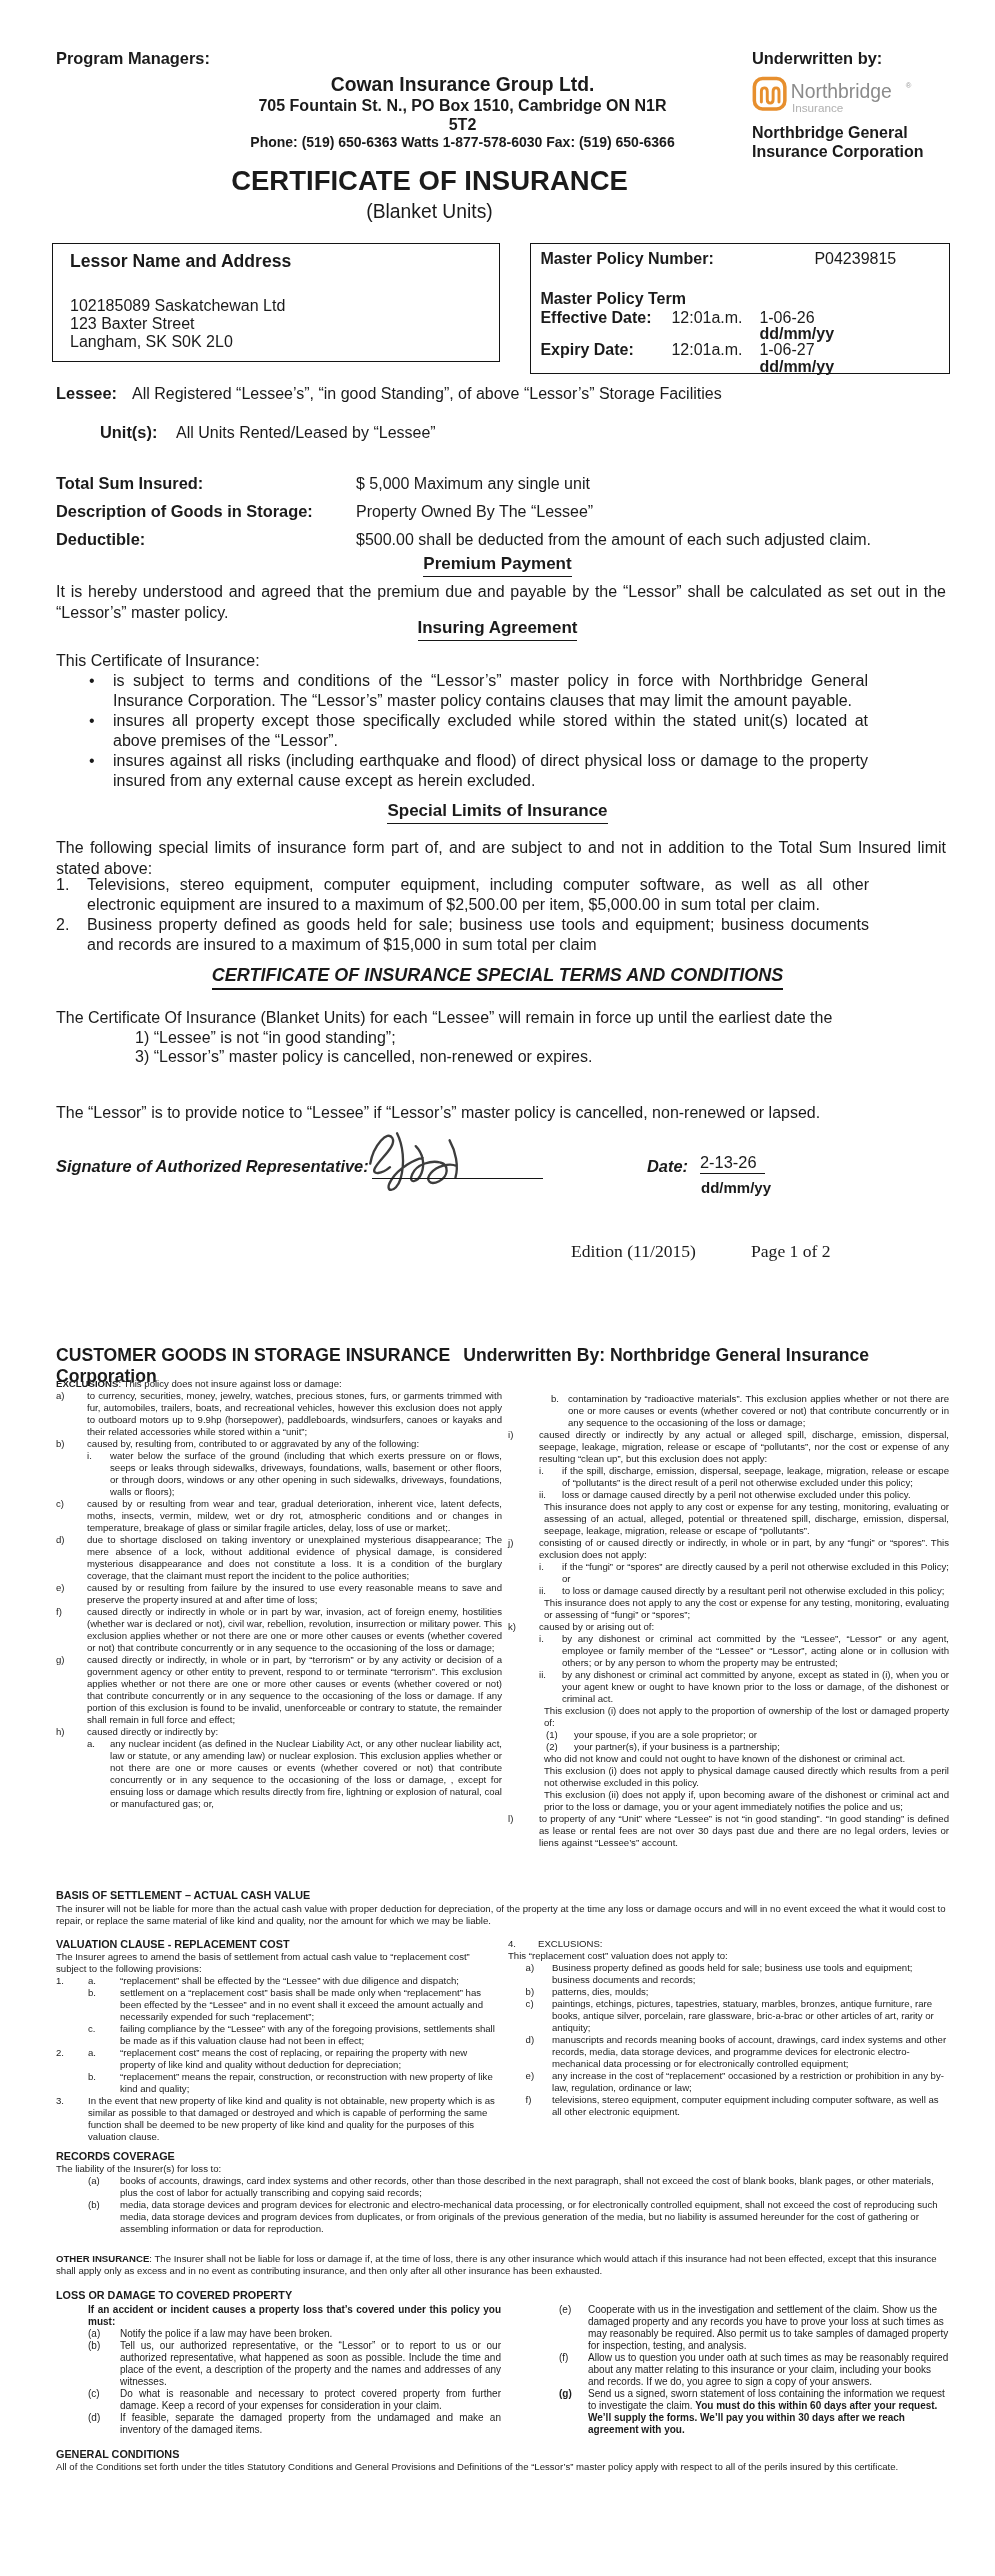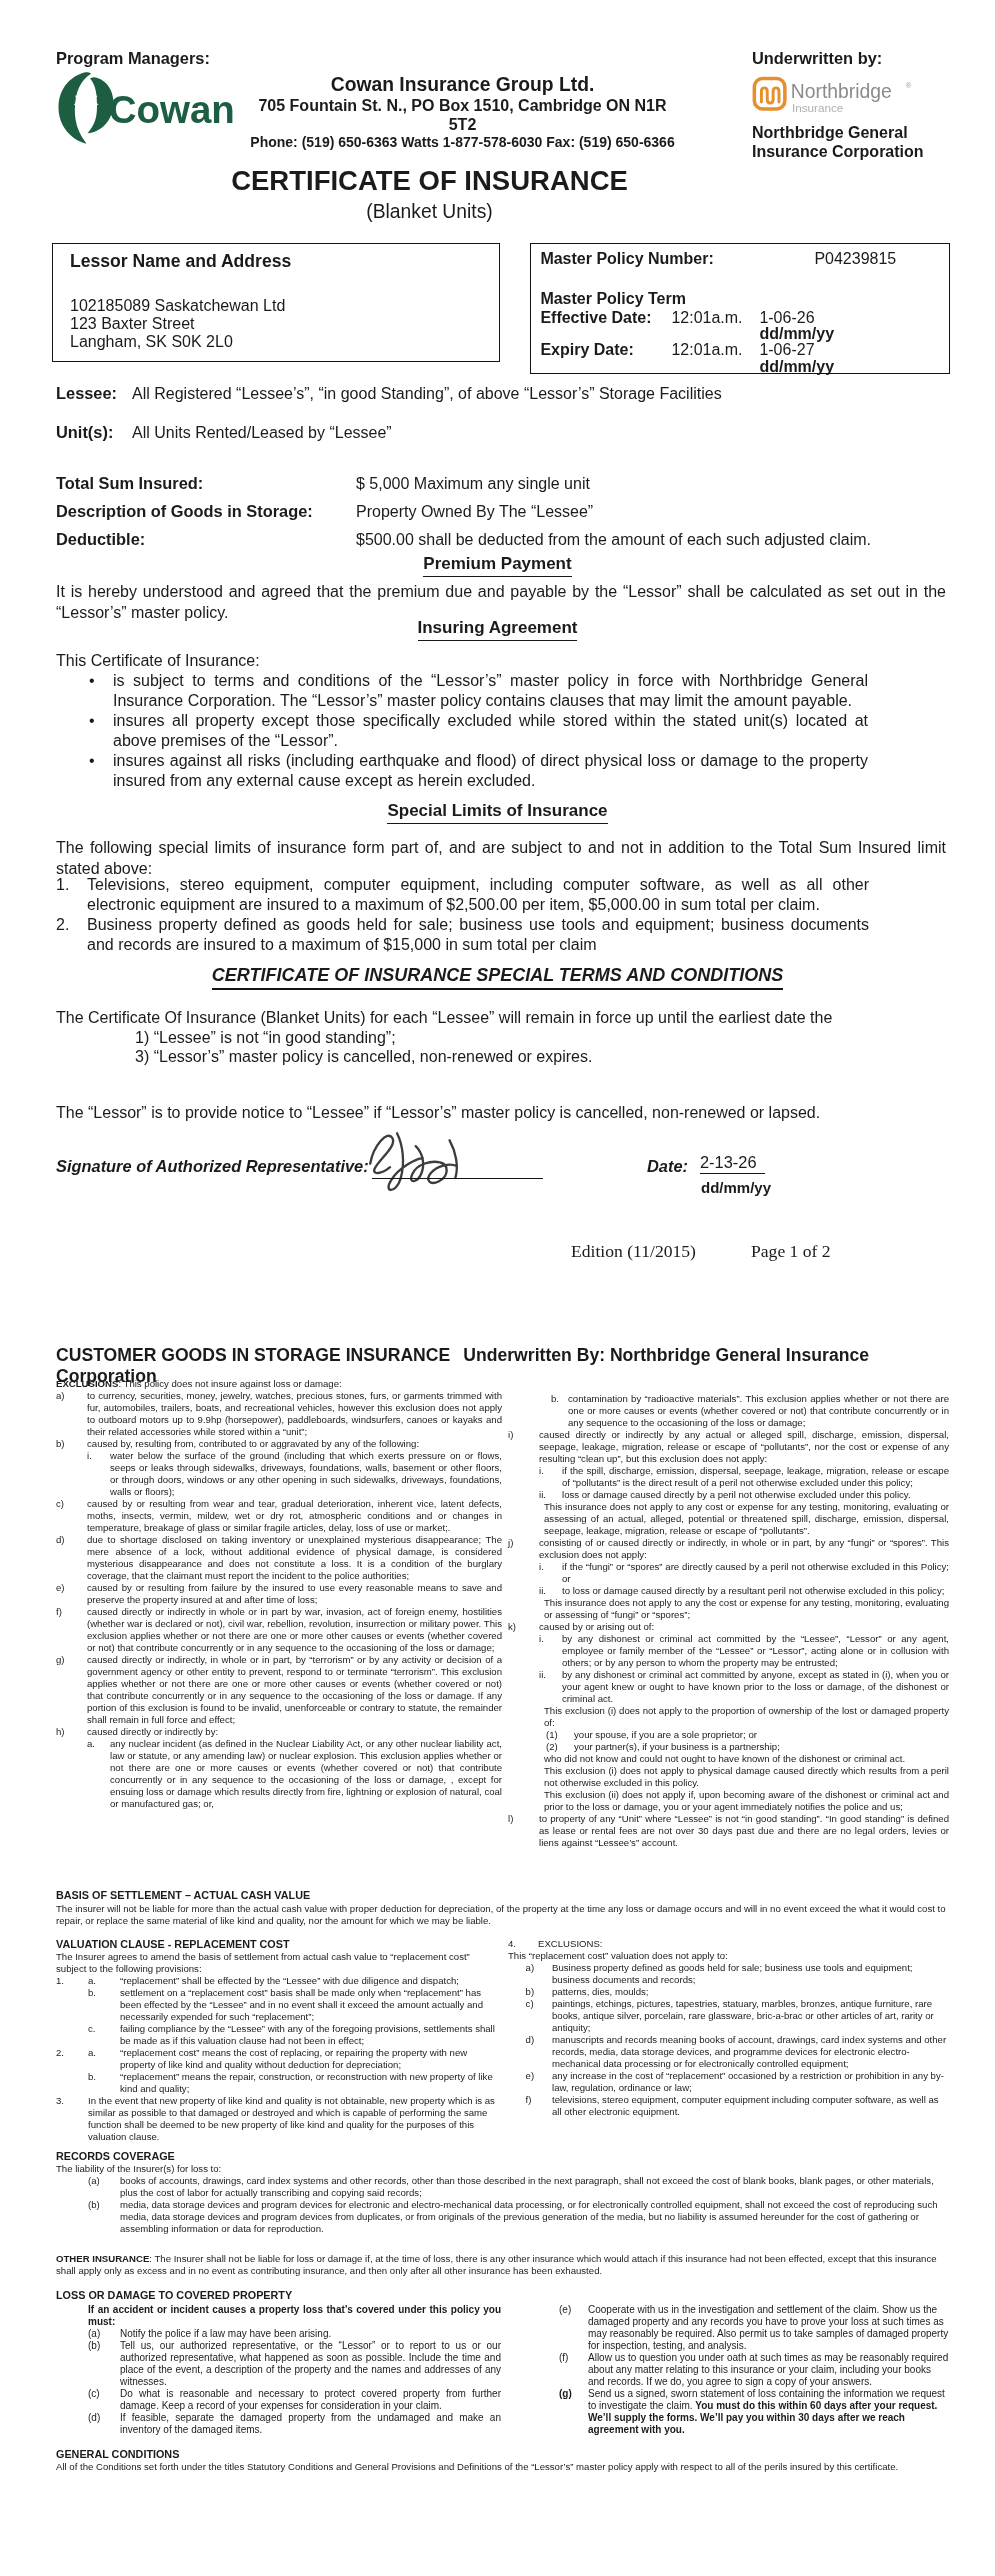--- a/index.html
+++ b/index.html
@@ -42,28 +42,20 @@
   .nlist .xitem{text-align:justify;}
   .u2{display:inline-block;border-bottom:1.5px solid #161616;padding-bottom:0.6px;}
 </style>
 </head>
 <body>
 
 <div id="page">
 
   <div class="abs p1b" style="left:56px;top:48px;">Program Managers:</div>
 
-  <div class="abs" style="left:57px;top:69px;">
-    <svg width="199" height="77" viewBox="0 0 340 132">
-      <path d="M46,6 C18,14 2,38 2,66 C2,98 24,122 50,128 C38,112 30,96 30,70 C30,40 40,18 58,8 C54,5 50,5 46,6 Z" fill="#1d5e42"></path>
-      <path d="M62,14 C84,16 98,38 96,62 C94,90 74,108 52,110 C64,96 68,84 68,64 C68,44 66,28 56,16 Z" fill="#1d5e42"></path>
-      <path d="M49,30 l4,10 8,-6 -2,12 10,0 -7,9 9,6 -11,3 3,11 -10,-5 -3,11 -4,-11 -10,5 3,-11 -11,-3 9,-6 -7,-9 10,0 -2,-12 8,6 Z" fill="#ffffff"></path>
-      <text x="88" y="92" font-family="Liberation Sans, sans-serif" font-size="66" font-weight="bold" fill="#1d5e42">Cowan</text>
-    </svg>
-  </div>
 
   <div class="abs ctr" style="left:246px;top:74px;width:433px;">
     <div class="b" style="font-size:19.3px;line-height:21.7px;">Cowan Insurance Group Ltd.</div>
     <div class="b" style="font-size:16px;line-height:19px;">705 Fountain St. N., PO Box 1510, Cambridge ON N1R 5T2</div>
     <div class="b" style="font-size:14px;line-height:17.6px;">Phone: (519) 650-6363   Watts 1-877-578-6030  Fax:  (519) 650-6366</div>
   </div>
 
   <div class="abs" style="left:752px;top:48px;width:202px;">
     <div class="p1b">Underwritten by:</div>
     <div style="margin-top:7px;">
@@ -108,21 +100,21 @@
     </div>
     <div>
       <span class="cell" style="width:219px;"></span><span class="cell b">dd/mm/yy</span>
     </div>
   </div>
 
   <div class="abs p1" style="left:56px;top:383px;width:890px;">
     <span class="cell p1b" style="width:76px;">Lessee:</span><span class="cell">All Registered “Lessee’s”, “in good Standing”, of above “Lessor’s” Storage Facilities</span>
   </div>
   <div class="abs p1" style="left:56px;top:422px;width:890px;">
-    <span class="cell p1b" style="width:76px;">Unit(s):</span><span class="cell">All Units Rented/Leased by “Lessee”</span>
+    <span class="cell p1b" style="width:76px;margin-left:44px;">Unit(s):</span><span class="cell">All Units Rented/Leased by “Lessee”</span>
   </div>
 
   <div class="abs p1" style="left:56px;top:473px;width:913px;">
     <span class="cell p1b" style="width:300px;">Total Sum Insured:</span><span class="cell">$ 5,000 Maximum any single unit</span>
   </div>
   <div class="abs p1" style="left:56px;top:501px;width:913px;">
     <span class="cell p1b" style="width:300px;">Description of Goods in Storage:</span><span class="cell">Property Owned By The “Lessee”</span>
   </div>
   <div class="abs p1" style="left:56px;top:529px;width:913px;">
     <span class="cell p1b" style="width:300px;">Deductible:</span><span class="cell">$500.00 shall be deducted from the amount of each such adjusted claim.</span>
@@ -305,21 +297,21 @@
 
   <div class="abs sm" style="left:56px;top:2253px;width:891px;">
     <span class="b">OTHER INSURANCE</span><span>: The Insurer shall not be liable for loss or damage if, at the time of loss, there is any other insurance which would attach if this insurance had not been effected, except that this insurance shall apply only as excess and in no event as contributing insurance, and then only after all other insurance has been exhausted.</span>
   </div>
 
   <div class="abs smh" style="left:56px;top:2289px;">LOSS OR DAMAGE TO COVERED PROPERTY</div>
   <div class="abs" style="left:88px;top:2304px;width:413px;font-size:10px;line-height:12px;">
     <div class="b jus">If an accident or incident causes a property loss that’s covered under this policy you must:</div>
     <div class="jus">
 
-        <div class="xitem ll"><span class="lab">(a)</span><span>Notify the police if a law may have been arising.</span></div>
+        <div class="xitem ll"><span class="lab">(a)</span><span>Notify the police if a law may have been broken.</span></div>
 
         <div class="xitem ll"><span class="lab">(b)</span><span>Tell us, our authorized representative, or the “Lessor” or to report to us or our authorized representative, what happened as soon as possible. Include the time and place of the event, a description of the property and the names and addresses of any witnesses.</span></div>
 
         <div class="xitem ll"><span class="lab">(c)</span><span>Do what is reasonable and necessary to protect covered property from further damage. Keep a record of your expenses for consideration in your claim.</span></div>
 
         <div class="xitem ll"><span class="lab">(d)</span><span>If feasible, separate the damaged property from the undamaged and make an inventory of the damaged items.</span></div>
       </div>
   </div>
   <div class="abs" style="left:559px;top:2304px;width:391px;font-size:10px;line-height:12px;">
     <div>

